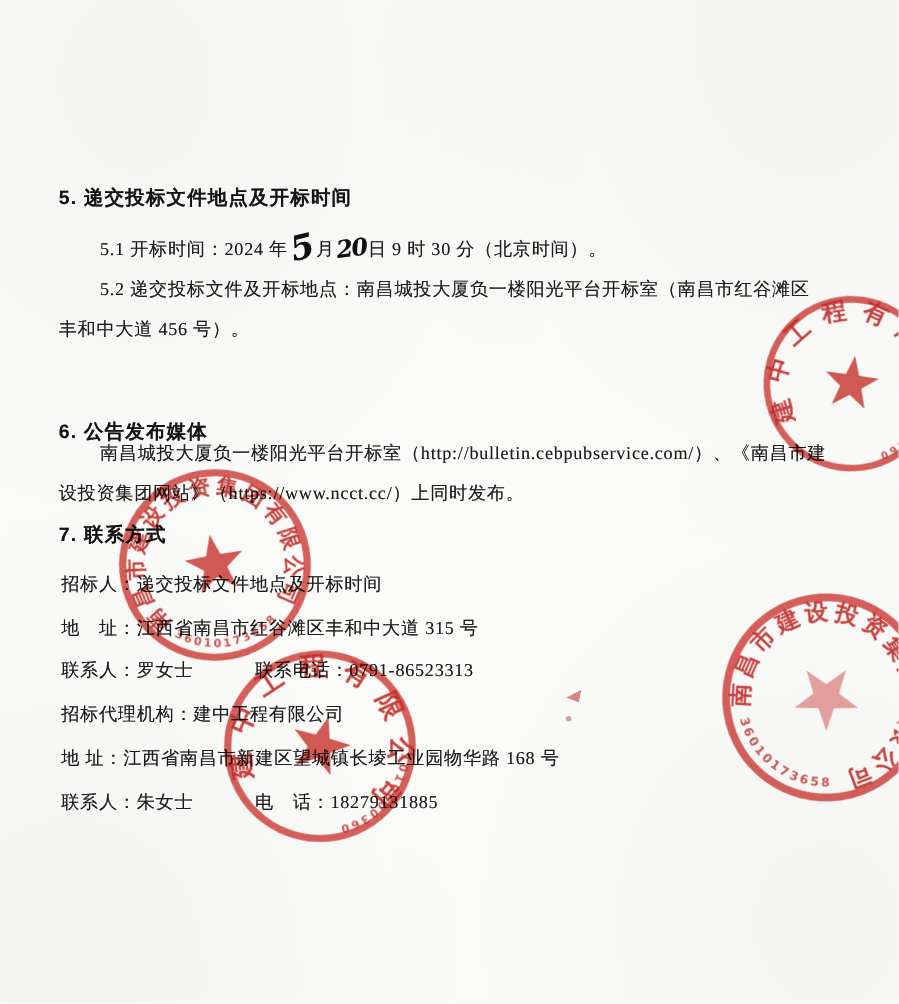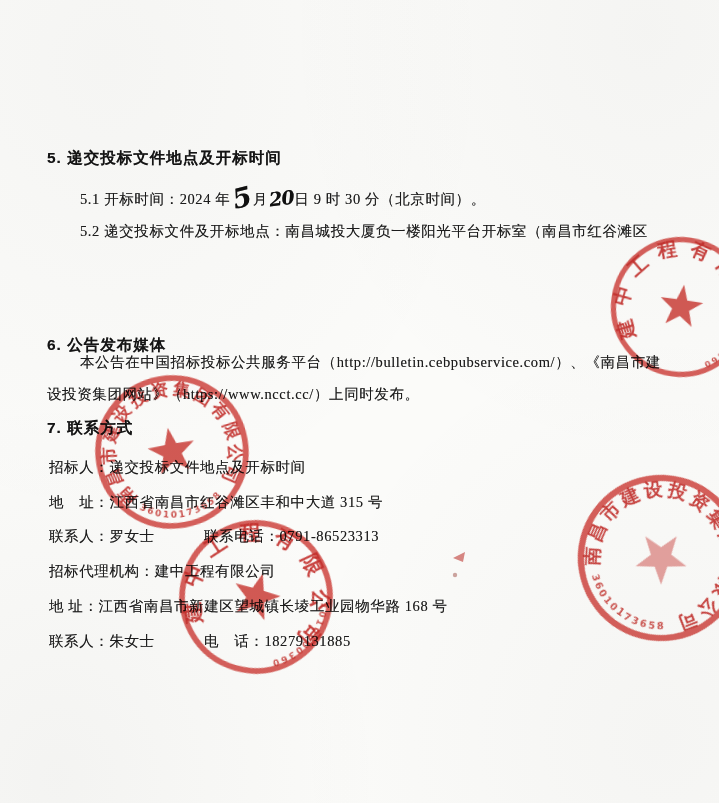--- a/index.html
+++ b/index.html
@@ -51,23 +51,24 @@
 <div class="page">
 
 
   <div class="line heading" style="left:47px;top:148px;">5. 递交投标文件地点及开标时间</div>
 
   <div class="line" style="left:80px;top:190px;">
     <span>5.1 开标时间：2024 年</span><span class="hw hw-month">5</span><span>月</span><span class="hw hw-day">20</span><span>日 9 时 30 分（北京时间）。</span>
   </div>
 
   <div class="line" style="left:80px;top:222px;">5.2 递交投标文件及开标地点：南昌城投大厦负一楼阳光平台开标室（南昌市红谷滩区</div>
+  <div class="line" style="left:47px;top:254px;">丰和中大道 456 号）。</div>
 
   <div class="line heading" style="left:47px;top:335px;">6. 公告发布媒体</div>
-  <div class="line" style="left:80px;top:353px;">本公告在中国招标投标公共服务平台（http://bulletin.cebpubservice.com/）、《南昌市建</div>
+  <div class="line" style="left:80px;top:353px;">南昌城投大厦负一楼阳光平台开标室（http://bulletin.cebpubservice.com/）、《南昌市建</div>
   <div class="line" style="left:47px;top:385px;">设投资集团网站》（https://www.ncct.cc/）上同时发布。</div>
 
   <div class="line heading" style="left:47px;top:418px;">7. 联系方式</div>
 
   <div class="line" style="left:49px;top:458px;">招标人：递交投标文件地点及开标时间</div>
   <div class="line" style="left:49px;top:493px;">地　址：江西省南昌市红谷滩区丰和中大道 315 号</div>
 
   <div class="line" style="left:49px;top:527px;width:620px;">
     <span>联系人：罗女士</span>
     <span class="col2">联系电话：0791-86523313</span>

